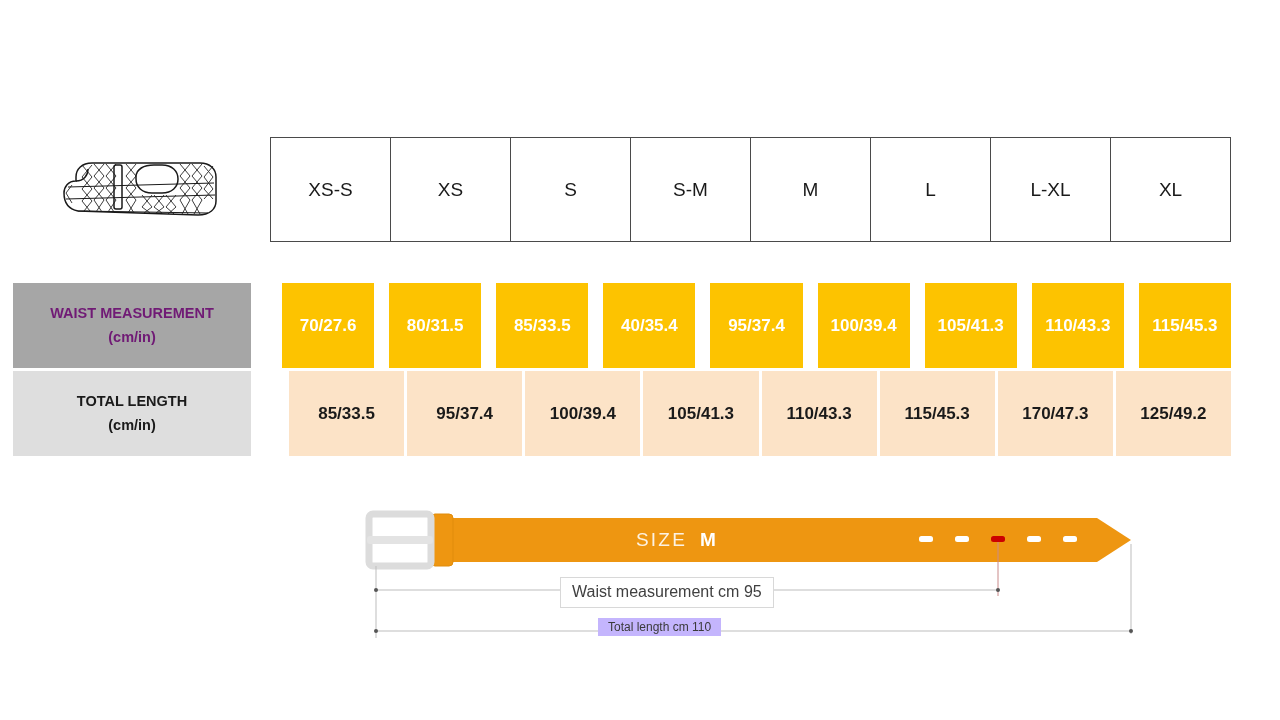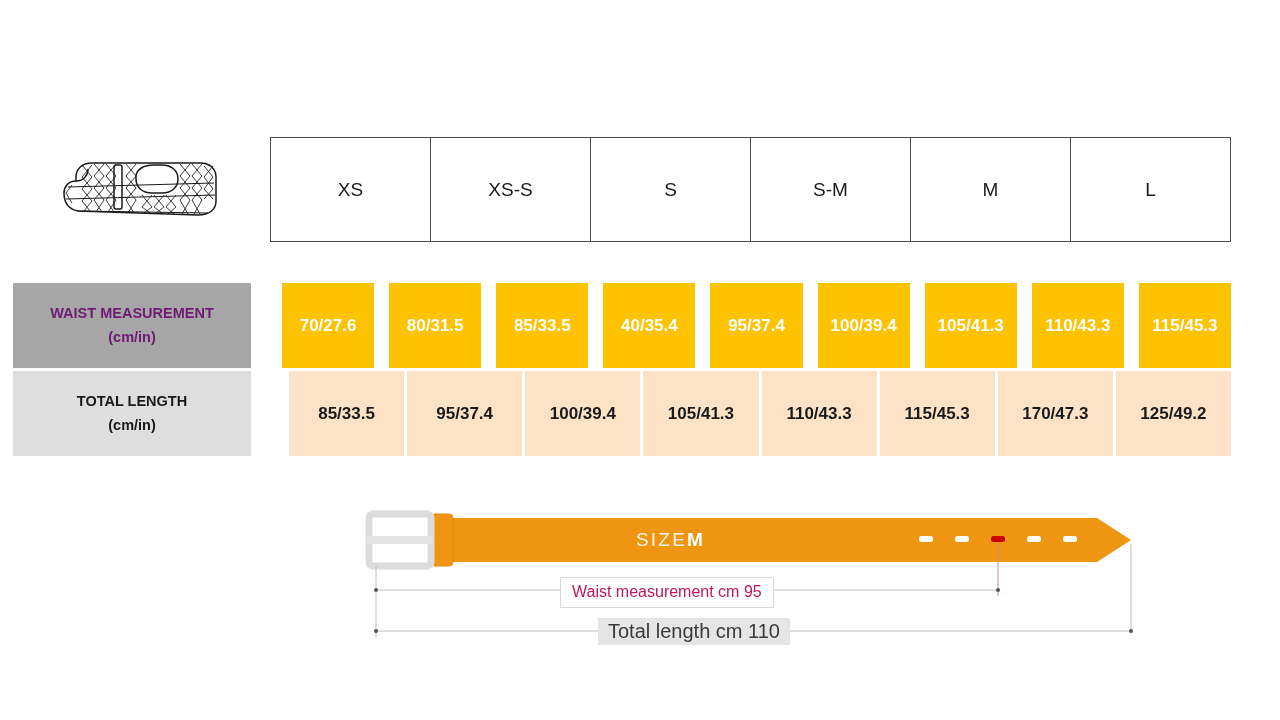--- a/index.html
+++ b/index.html
@@ -104,20 +104,21 @@
     top: 500px;
     width: 800px;
     height: 150px;
   }
   #size-tag {
     position: absolute;
     left: 636px;
     top: 529px;
     display: flex;
     align-items: baseline;
+    gap: 13px;
     pointer-events: none;
   }
   #size-tag .size-word {
     color: #ffffff;
     font-size: 19px;
     letter-spacing: 2.2px;
     opacity: .88;
   }
   #size-tag .size-val {
     color: #ffffff;
@@ -127,30 +128,30 @@
 
   
   #waist-callout {
     position: absolute;
     left: 560px;
     top: 577px;
     padding: 5px 11px 6px 11px;
     background: #ffffff;
     border: 1px solid #d8d8d8;
     font-size: 16px;
-    color: #be185d;
+    color: #404040;
     white-space: nowrap;
   }
   #length-callout {
     position: absolute;
     left: 598px;
     top: 618px;
     padding: 2px 10px;
-    background: #e5e5e5;
-    font-size: 20px;
+    background: #c4b5fd;
+    font-size: 12px;
     color: #3a3a3a;
     white-space: nowrap;
   }
 </style>
 </head>
 <body>
 
 <svg id="belt-icon" viewBox="0 0 165 92">
   <g fill="none" stroke="#1a1a1a" stroke-width="1.5">
     <path d="M18 38 C10 38 6 44 6 50 C6 60 10 66 20 68 L140 72 C152 72 158 66 158 58 L158 34 C158 26 152 20 142 20 L34 20 C24 20 18 26 18 34 Z"></path>
@@ -181,36 +182,42 @@
     <path d="M118 52 L108 64 L116 71"></path>
     <path d="M132 21 L122 33 L132 45 L122 57 L130 71"></path>
     <path d="M144 21 L134 33 L144 45 L134 57 L142 71"></path>
     <path d="M155 23 L146 34 L155 46 L146 56"></path>
     <path d="M14 42 L8 50 L14 60"></path>
   </g>
 </svg>
 
 <div id="size-header-table">
   <div class="hdr-cell">
+      <span>XS-S</span>
+    </div>
+  <div class="hdr-cell">
       <span>XS</span>
     </div>
   <div class="hdr-cell">
-      <span>XS-S</span>
-    </div>
-  <div class="hdr-cell">
       <span>S</span>
     </div>
   <div class="hdr-cell">
       <span>S-M</span>
     </div>
   <div class="hdr-cell">
       <span>M</span>
     </div>
   <div class="hdr-cell">
       <span>L</span>
+    </div>
+  <div class="hdr-cell">
+      <span>L-XL</span>
+    </div>
+  <div class="hdr-cell">
+      <span>XL</span>
     </div>
 </div>
 
 <div id="measure-rows">
 
   <div class="m-row" id="row-waist">
     <div class="row-label">
       <span class="lbl-main">WAIST MEASUREMENT</span>
       <span class="lbl-sub">(cm/in)</span>
     </div>

